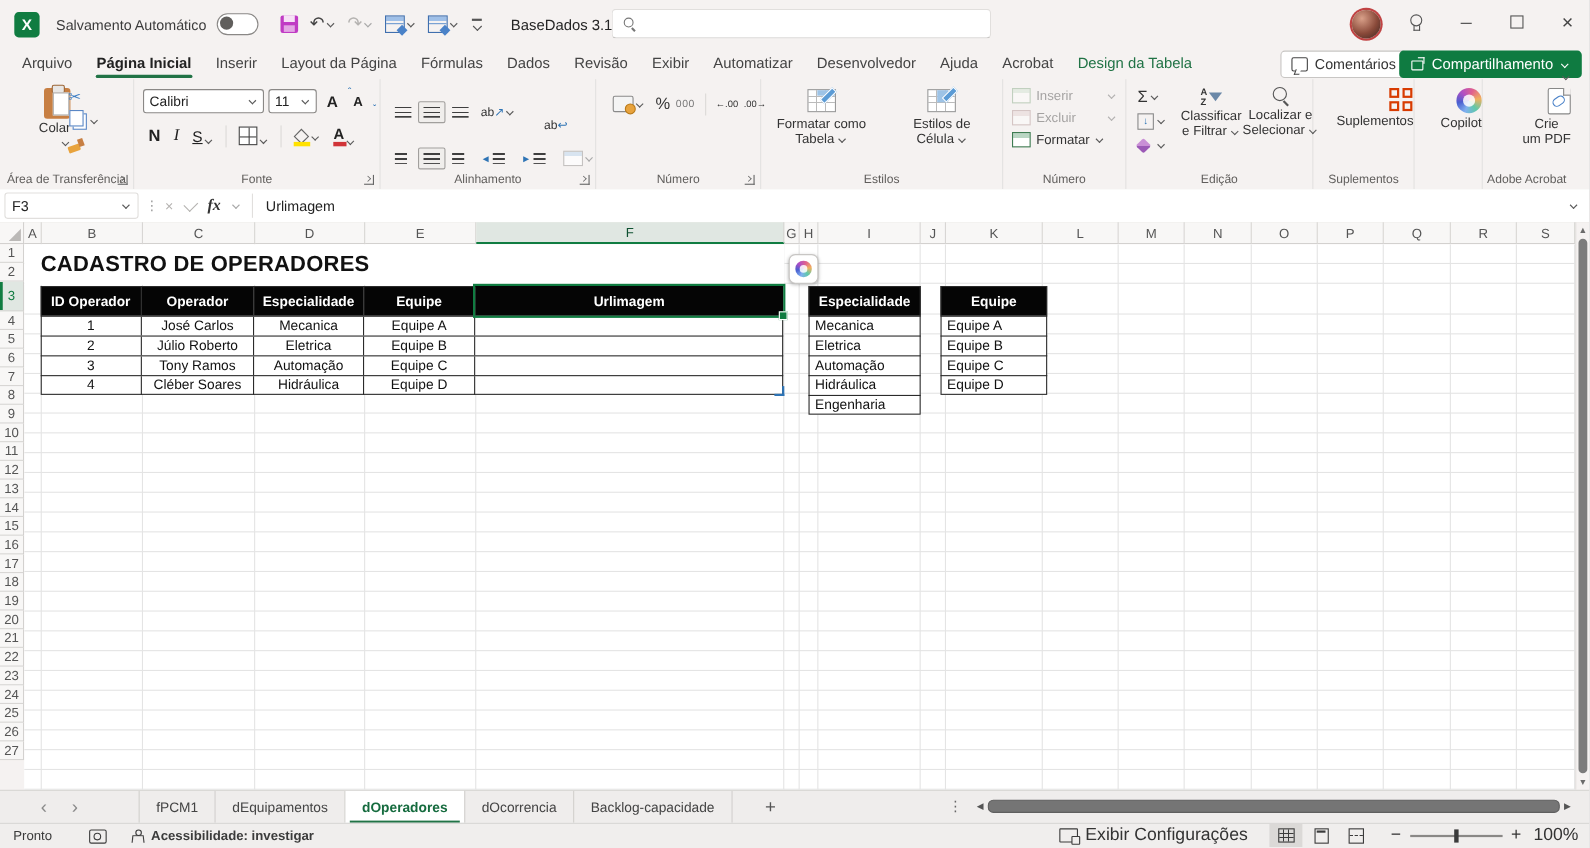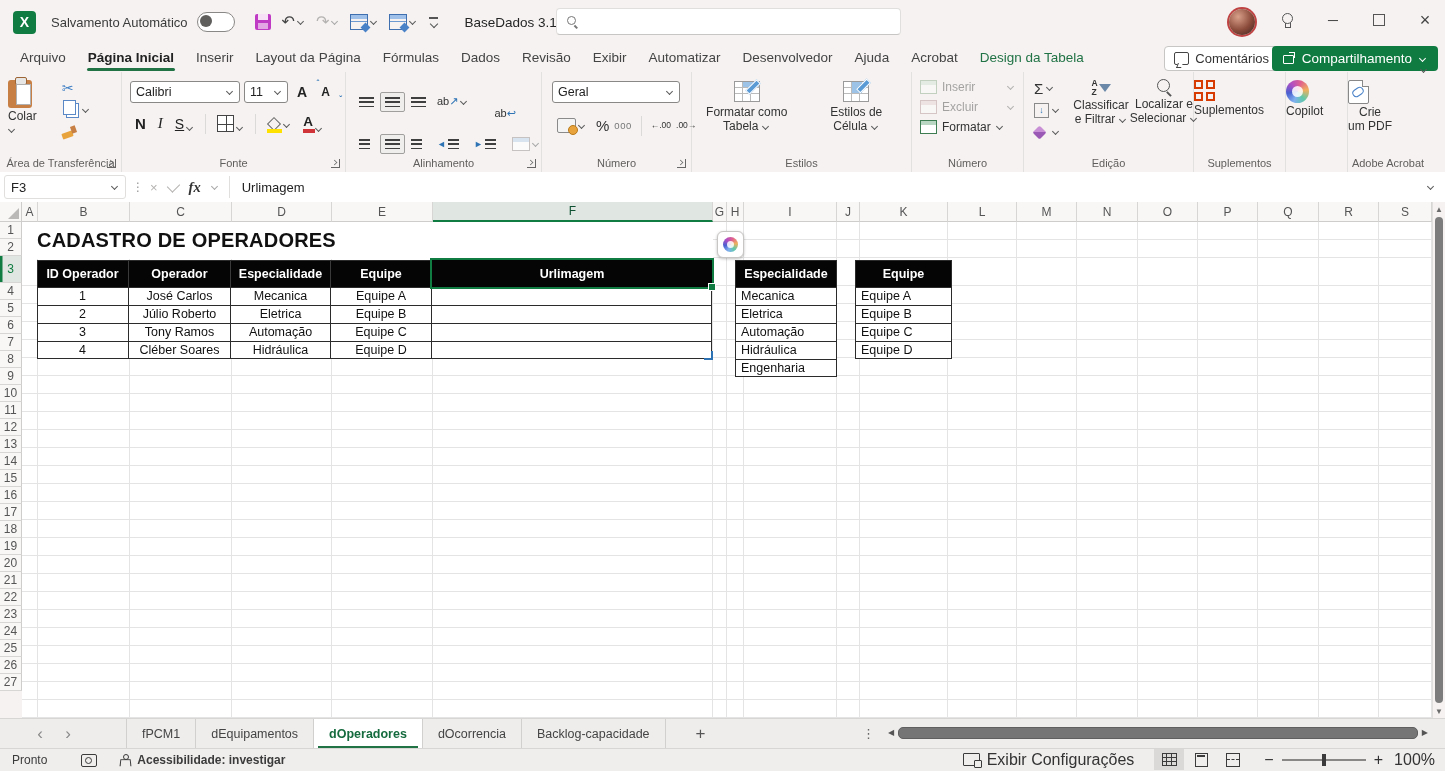--- a/index.html
+++ b/index.html
@@ -77,21 +77,21 @@
   .ic-share{width:12px;height:11px;position:relative;}
   .ic-share::before{content:"";position:absolute;left:0;bottom:0;width:9px;height:7px;border:1.3px solid #fff;border-radius:1px;}
   .ic-share::after{content:"";position:absolute;right:0px;top:-1px;width:5px;height:5px;
     border-top:1.3px solid #fff;border-right:1.3px solid #fff;}
   #share-btn .car::before{border-color:#fff;}
 
   
   #ribbon{left:0;top:72px;width:1445px;height:100px;background:#F5F2F1;border-bottom:1px solid #E1DFDD;display:flex;}
   .rgroup{position:relative;height:100%;border-right:1px solid #E3E1E0;box-sizing:border-box;flex:none;}
   .grp-label{position:absolute;bottom:3px;left:0;right:0;text-align:center;font-size:11px;color:#605E5C;white-space:nowrap;}
-  .big-btn{display:flex;flex-direction:column;align-items:flex-start;gap:2px;padding-top:8px;}
+  .big-btn{display:flex;flex-direction:column;align-items:flex-end;gap:2px;padding-top:8px;}
   .bb-label{font-size:12px;color:#333;line-height:1.15;text-align:center;}
   
   .ic-clipboard{width:24px;height:28px;background:#C77F43;border-radius:3px;position:relative;}
   .ic-clipboard::before{content:"";position:absolute;left:7px;top:-3px;width:10px;height:6px;background:#E8E6E4;border:1px solid #9c6434;border-radius:2px;}
   .ic-clipboard::after{content:"";position:absolute;left:8px;top:4px;width:13px;height:19px;background:#fff;border:1px solid #b0b0b0;}
   .clip-col{position:absolute;left:62px;top:7px;display:flex;flex-direction:column;gap:4px;}
   .mini{display:flex;align-items:center;gap:3px;height:18px;}
   .cut-ic{color:#3B7DC4;font-size:14px;line-height:1;}
   .ic-copy{width:11px;height:13px;border:1.2px solid #5a87c5;background:#fff;position:relative;}
   .ic-copy::before{content:"";position:absolute;left:-4px;top:-4px;width:11px;height:13px;border:1.2px solid #5a87c5;background:#fff;}
@@ -478,26 +478,20 @@
         <span class="abtn">
             <span class="ic-merge"></span>
             <span class="car lt"></span>
           </span>
       </div>
       <span class="grp-label">Alinhamento</span>
       <span class="dlg"></span>
     </div>
 
     <div class="rgroup" style="width:150px;">
-      <div class="row1" style="padding:9px 10px 0;">
-        <div class="combo" style="width:128px;">
-            <span>Geral</span>
-            <span class="car"></span>
-          </div>
-      </div>
       <div class="row2" style="padding:11px 10px 0;gap:5px;">
         <span class="abtn">
             <span class="ic-money"></span>
             <span class="car"></span>
           </span>
         <span class="numtxt">%</span>
         <span class="thous">000</span>
         <span class="vsep"></span>
         <span class="dec">
             <span>←.00</span>

